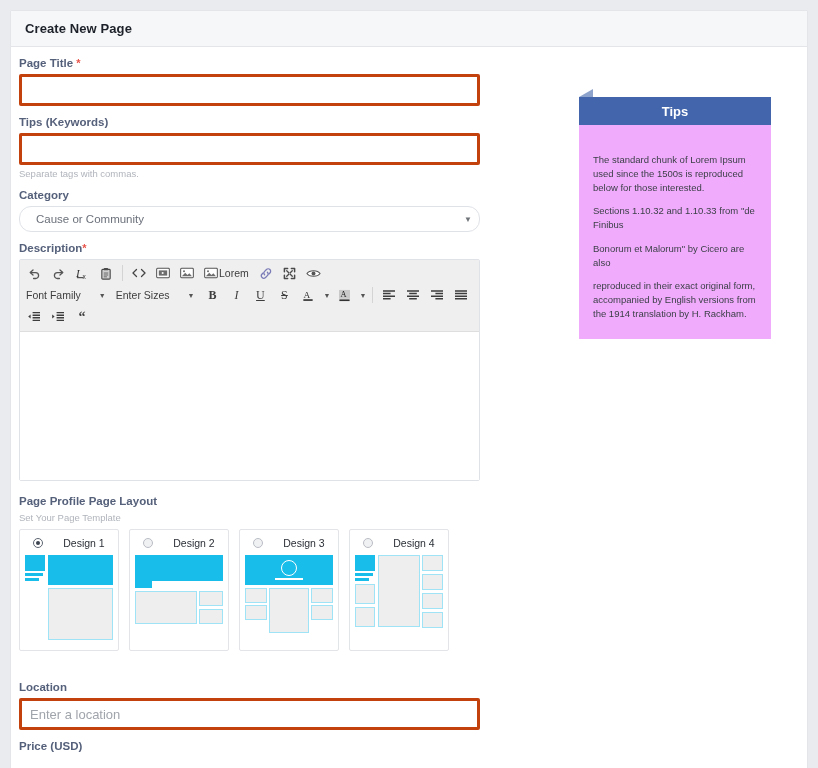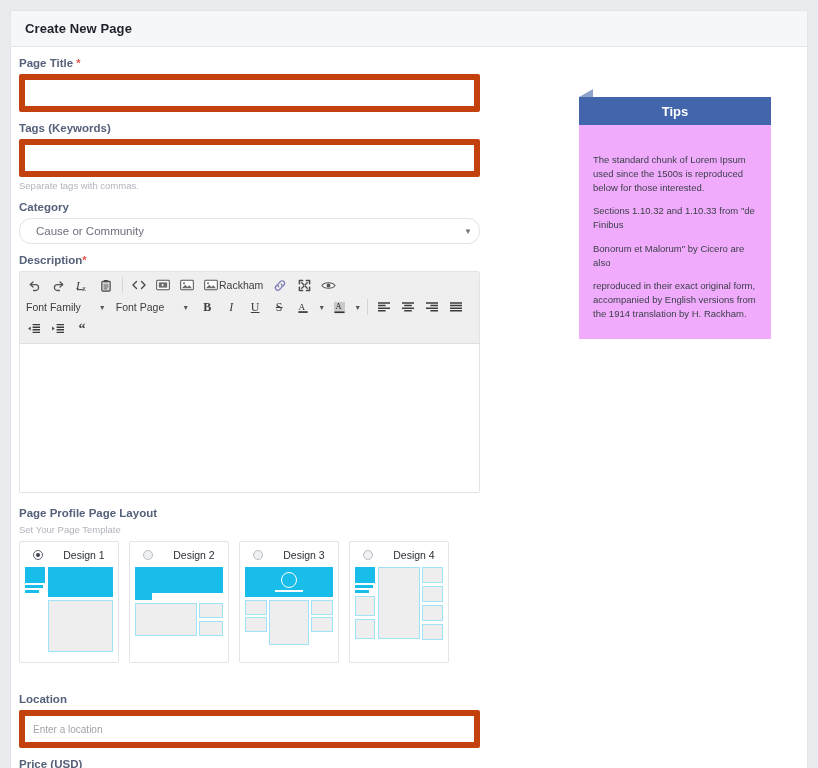--- a/index.html
+++ b/index.html
@@ -41,24 +41,24 @@
     width: 470px;
   }
   .field { margin-bottom: 10px; }
   .flabel {
     font-size: 11.5px; font-weight: bold; color: #55607a;
     margin-bottom: 5px; display: block;
   }
   .req { color: #e8544a; font-size: 11px; }
   .finput {
     width: 461px; height: 26px;
-    border: 6px solid #c2410c;
+    border: 3px solid #c2410c;
     border-radius: 2px;
     background: #fff;
-    font-size: 10px;
+    font-size: 13px;
     color: #4b4f56;
     padding: 13px 8px;
     outline: none;
     display: block;
     font-family: "Liberation Sans", sans-serif;
   }
   .finput::placeholder { color: #a0a4ab; }
   .hint { font-size: 9.5px; color: #b0b4bb; margin-top: 3px; display: block; }
 
   .url-wrap { position: relative; width: 461px; }
@@ -199,21 +199,21 @@
 
       <div class="form-col">
 
         <div class="field">
           <label class="flabel"><span>Page Title</span> <span class="req">*</span></label>
           <input class="finput" type="text" value="" style="">
         </div>
 
 
         <div class="field">
-          <label class="flabel">Tags (Keywords)</label>
+          <label class="flabel">Tips (Keywords)</label>
           <input class="finput" type="text" value="" style="">
           <span class="hint">Separate tags with commas.</span>
         </div>
 
         <div class="field">
           <label class="flabel">Category</label>
           <div class="select-wrap">
             <select class="fselect">
               <option>Cause or Community</option>
             </select>
@@ -272,21 +272,21 @@
                       <circle cx="4.3" cy="4.1" r="1.1" fill="#6d6d6d"></circle>
                       <path d="M2 9.6 L5.6 5.6 L8 8.2 L10 6.4 L12.8 9.6 Z" fill="#6d6d6d"></path>
                     </svg>
                 </span>
                 <span class="tbtn wide">
                   <svg width="14" height="12" viewBox="0 0 15 12">
                       <rect x="0.7" y="1" width="13.6" height="10" rx="1" stroke="#555" stroke-width="1.1" fill="#fff"></rect>
                       <circle cx="4.3" cy="4.1" r="1.1" fill="#6d6d6d"></circle>
                       <path d="M2 9.6 L5.6 5.6 L8 8.2 L10 6.4 L12.8 9.6 Z" fill="#6d6d6d"></path>
                     </svg>
-                  <span class="upload-lbl">Rackham</span>
+                  <span class="upload-lbl">Lorem</span>
                 </span>
                 <span class="tbtn">
                   <svg width="14" height="13" viewBox="0 0 15 14">
                       <path d="M6 8.4 a2.6 2.6 0 0 1 0-3.7 L8 2.7 a2.6 2.6 0 0 1 3.7 3.7 L10.6 7.5" stroke="#7b7bb8" stroke-width="1.4" fill="none" stroke-linecap="round"></path>
                       <path d="M9 5.6 a2.6 2.6 0 0 1 0 3.7 L7 11.3 a2.6 2.6 0 0 1-3.7-3.7 L4.4 6.5" stroke="#7b7bb8" stroke-width="1.4" fill="none" stroke-linecap="round"></path>
                     </svg>
                 </span>
                 <span class="tbtn">
                   <svg width="13" height="13" viewBox="0 0 14 14">
                       <path d="M1.5 5 V1.5 H5 M9 1.5 H12.5 V5 M12.5 9 V12.5 H9 M5 12.5 H1.5 V9" stroke="#4a4a4a" stroke-width="1.6" fill="none" stroke-linecap="round" stroke-linejoin="round"></path>
@@ -300,21 +300,21 @@
                     </svg>
                 </span>
               </div>
 
               <div class="trow">
                 <span class="tselect">
                   <span class="cap">Font Family</span>
                   <span class="car">▼</span>
                 </span>
                 <span class="tselect">
-                  <span class="cap">Font Page</span>
+                  <span class="cap">Enter Sizes</span>
                   <span class="car">▼</span>
                 </span>
                 <span class="tbtn" style="font-weight:bold;font-size:12px;font-family:'Liberation Serif',serif;">B</span>
                 <span class="tbtn" style="font-style:italic;font-size:12px;font-family:'Liberation Serif',serif;">I</span>
                 <span class="tbtn" style="text-decoration:underline;font-size:12px;font-family:'Liberation Serif',serif;">U</span>
                 <span class="tbtn" style="text-decoration:line-through;font-size:12px;font-family:'Liberation Serif',serif;">S</span>
                 <span class="tbtn">
                   <svg width="12" height="13" viewBox="0 0 12 14">
                       <text x="1.2" y="10" font-family="Liberation Serif, serif" font-size="10" fill="#333">A</text>
                       <rect x="1" y="11" width="10" height="1.8" fill="#333"></rect>

